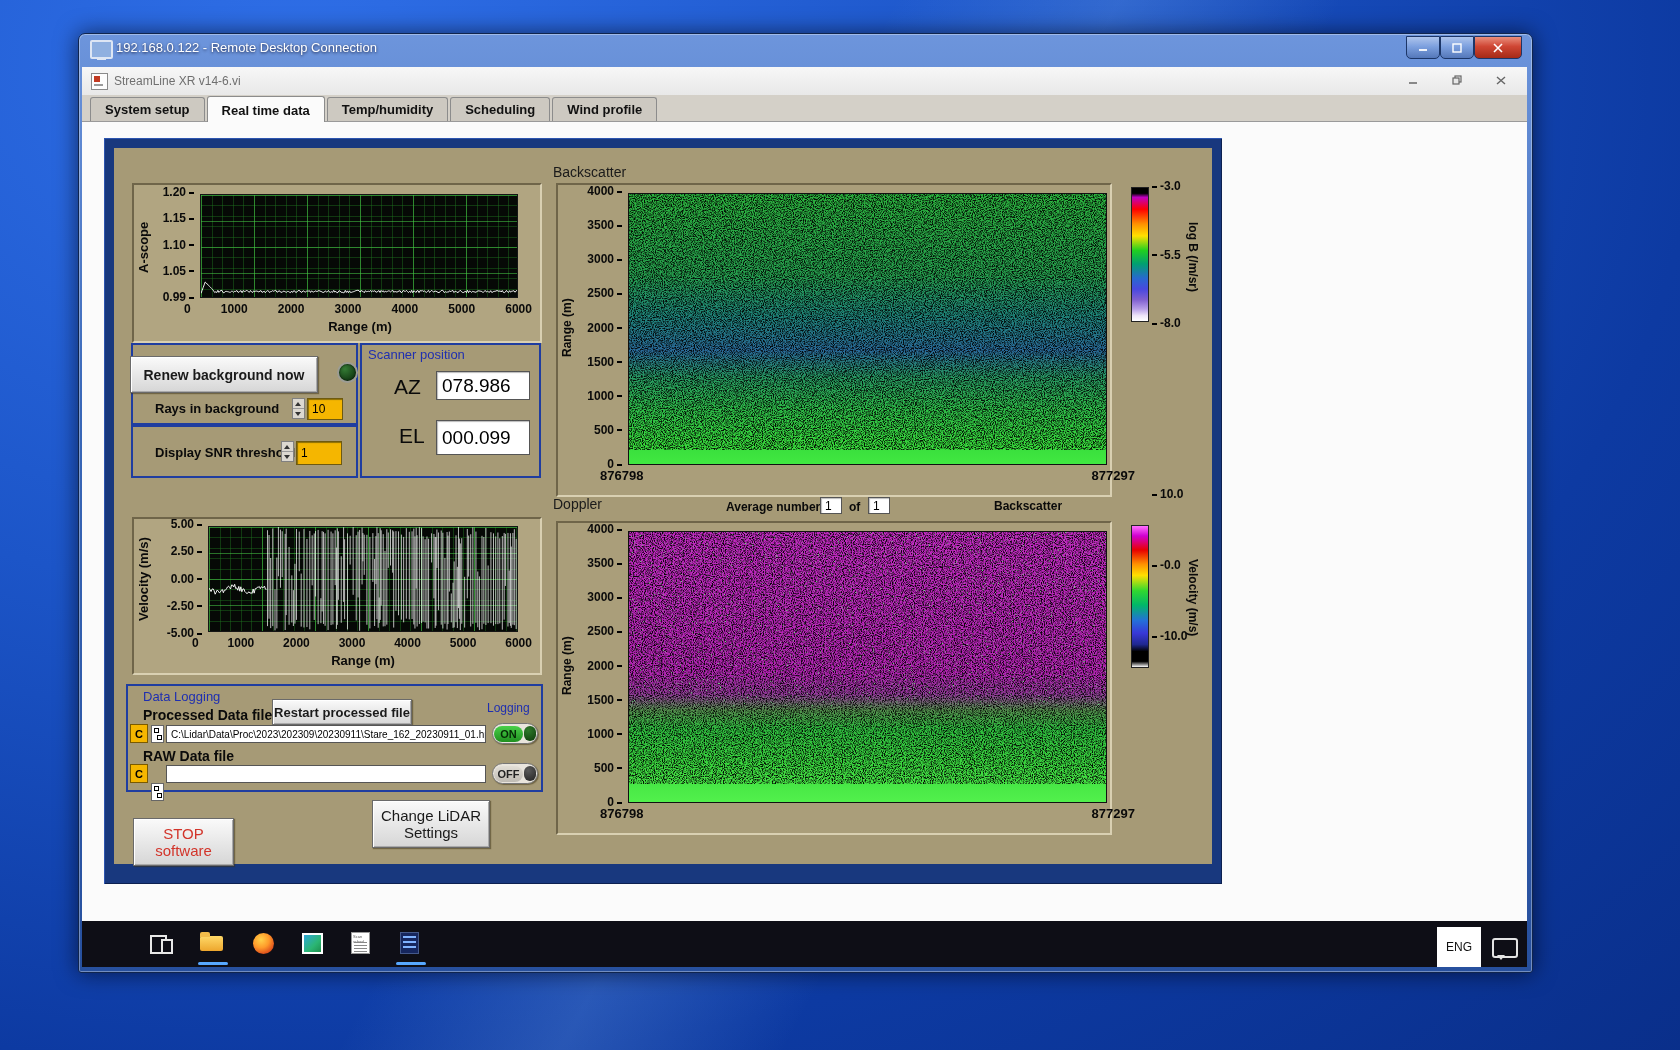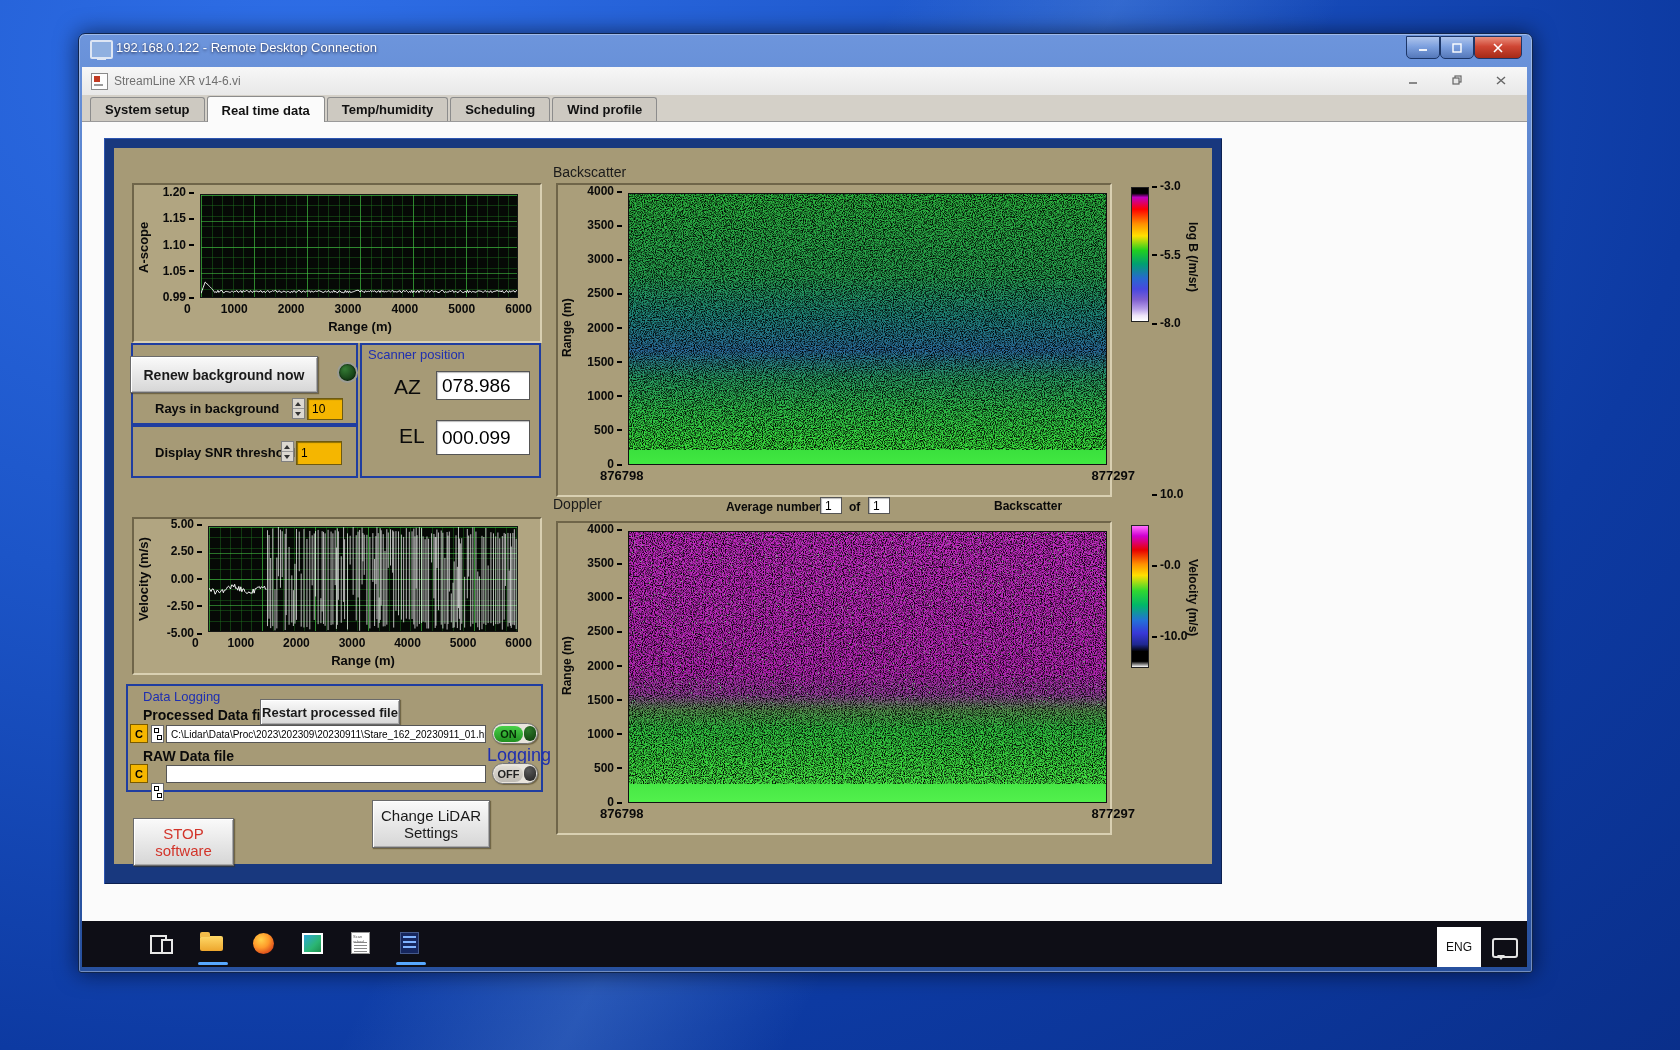--- a/index.html
+++ b/index.html
@@ -415,24 +415,24 @@
       <span class="tick">3000</span>
       <span class="tick">4000</span>
       <span class="tick">5000</span>
       <span class="tick">6000</span>
     </div>
   <div class="abs lvlabel" style="left:283px;top:653px;width:160px;text-align:center;">Range (m)</div>
 
   <div class="abs bluebox" style="left:126px;top:684px;width:417px;height:108px;"></div>
   <div class="abs bluelabel" style="left:143px;top:689px;">Data Logging</div>
   <div class="abs lvlabel" style="left:143px;top:707px;font-size:14px;">Processed Data file</div>
-  <div class="abs lvbtn" style="left:260px;top:699px;width:138px;height:24px;font-size:13px;font-weight:bold;">
+  <div class="abs lvbtn" style="left:272px;top:699px;width:138px;height:24px;font-size:13px;font-weight:bold;">
     <span>Restart processed file</span>
   </div>
-  <div class="abs bluelabel" style="left:487px;top:701px;font-size:18px;margin-top:44px;">Logging</div>
+  <div class="abs bluelabel" style="left:487px;top:701px;font-size:12px;">Logging</div>
 
   <div class="abs cbox" style="left:130px;top:724px;width:18px;height:19px;">C</div>
   <div class="abs linkicon" style="left:151px;top:725px;width:13px;height:18px;"></div>
   <div class="abs pathfield" style="left:166px;top:725px;width:320px;height:18px;">C:\Lidar\Data\Proc\2023\202309\20230911\Stare_162_20230911_01.hpl</div>
   <div class="abs toggle on" style="left:492px;top:723px;width:46px;height:21px;">
     <span class="tg-label">ON</span>
     <span class="tg-knob"></span>
   </div>
 
   <div class="abs lvlabel" style="left:143px;top:748px;font-size:14px;">RAW Data file</div>

